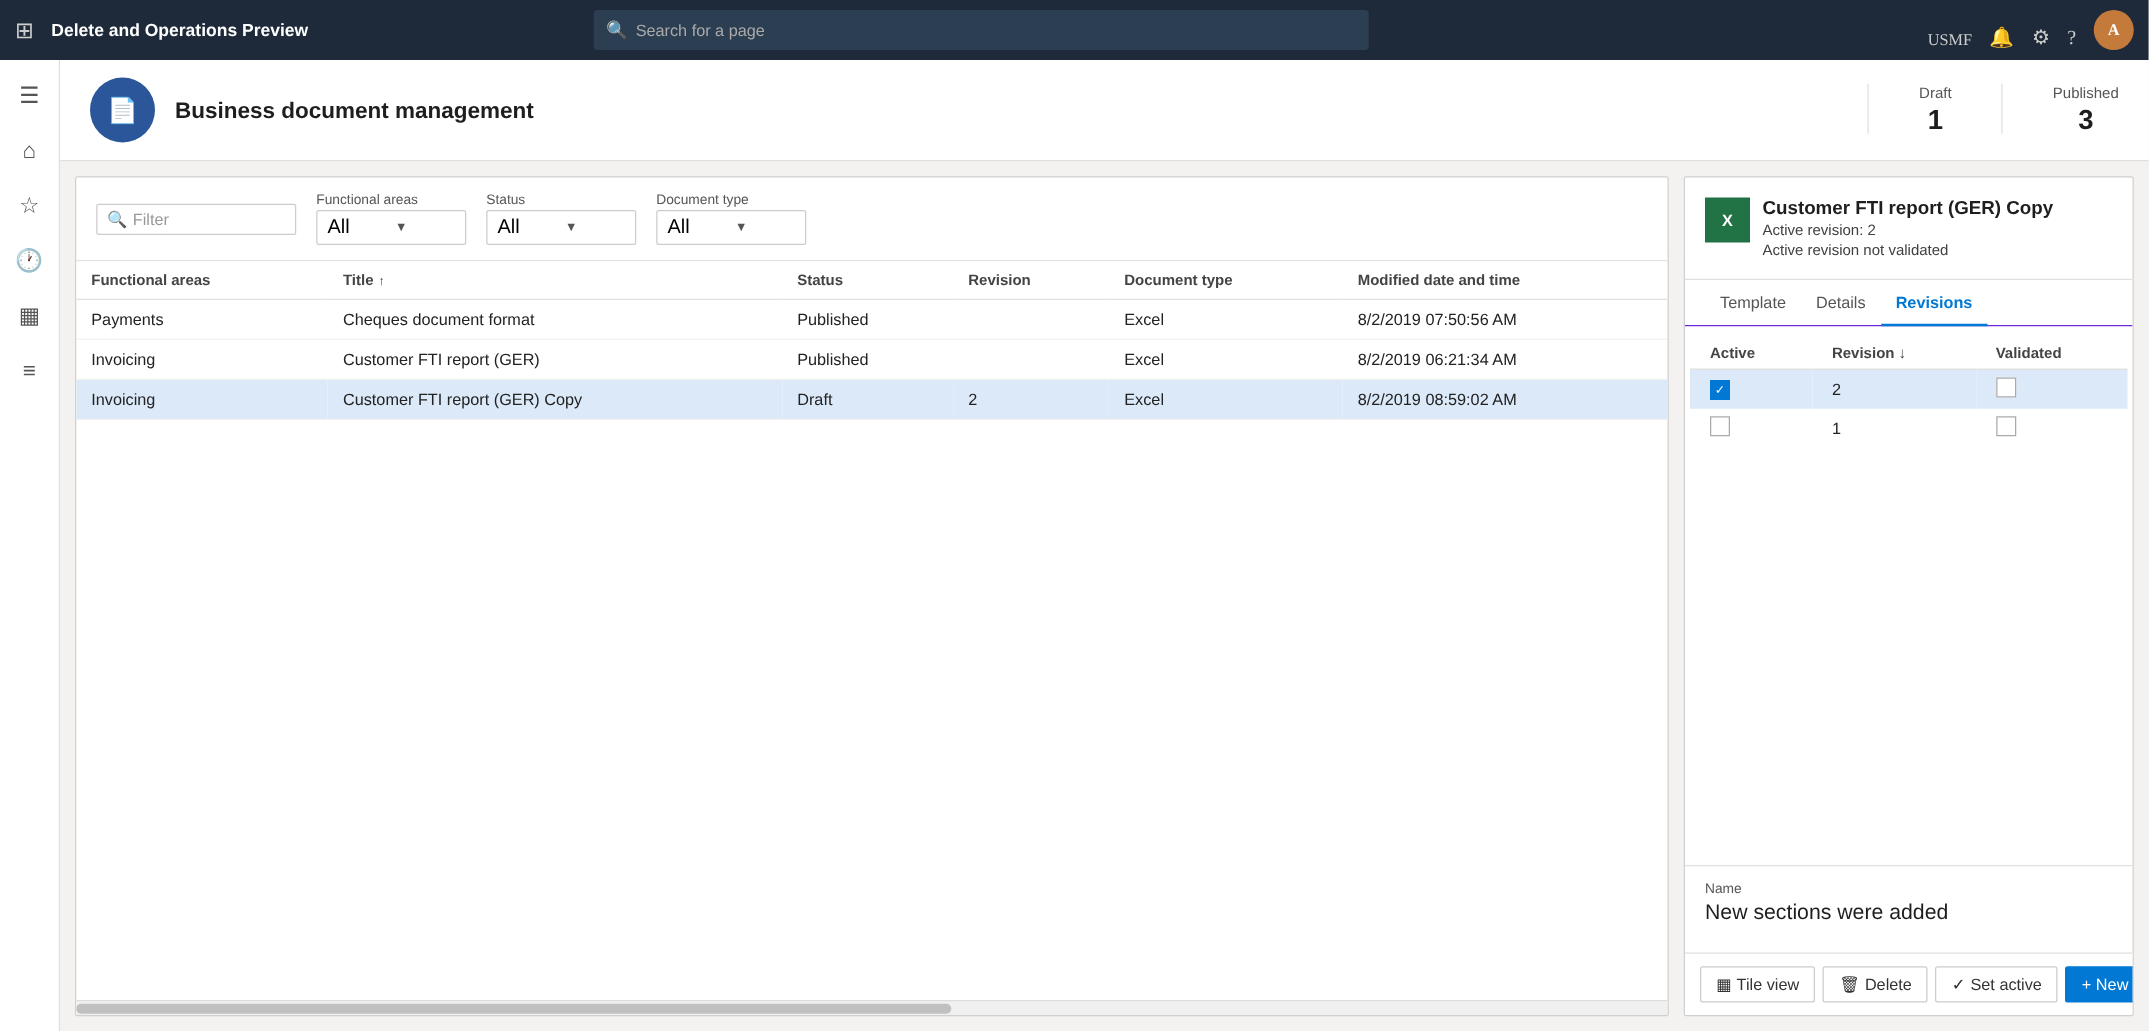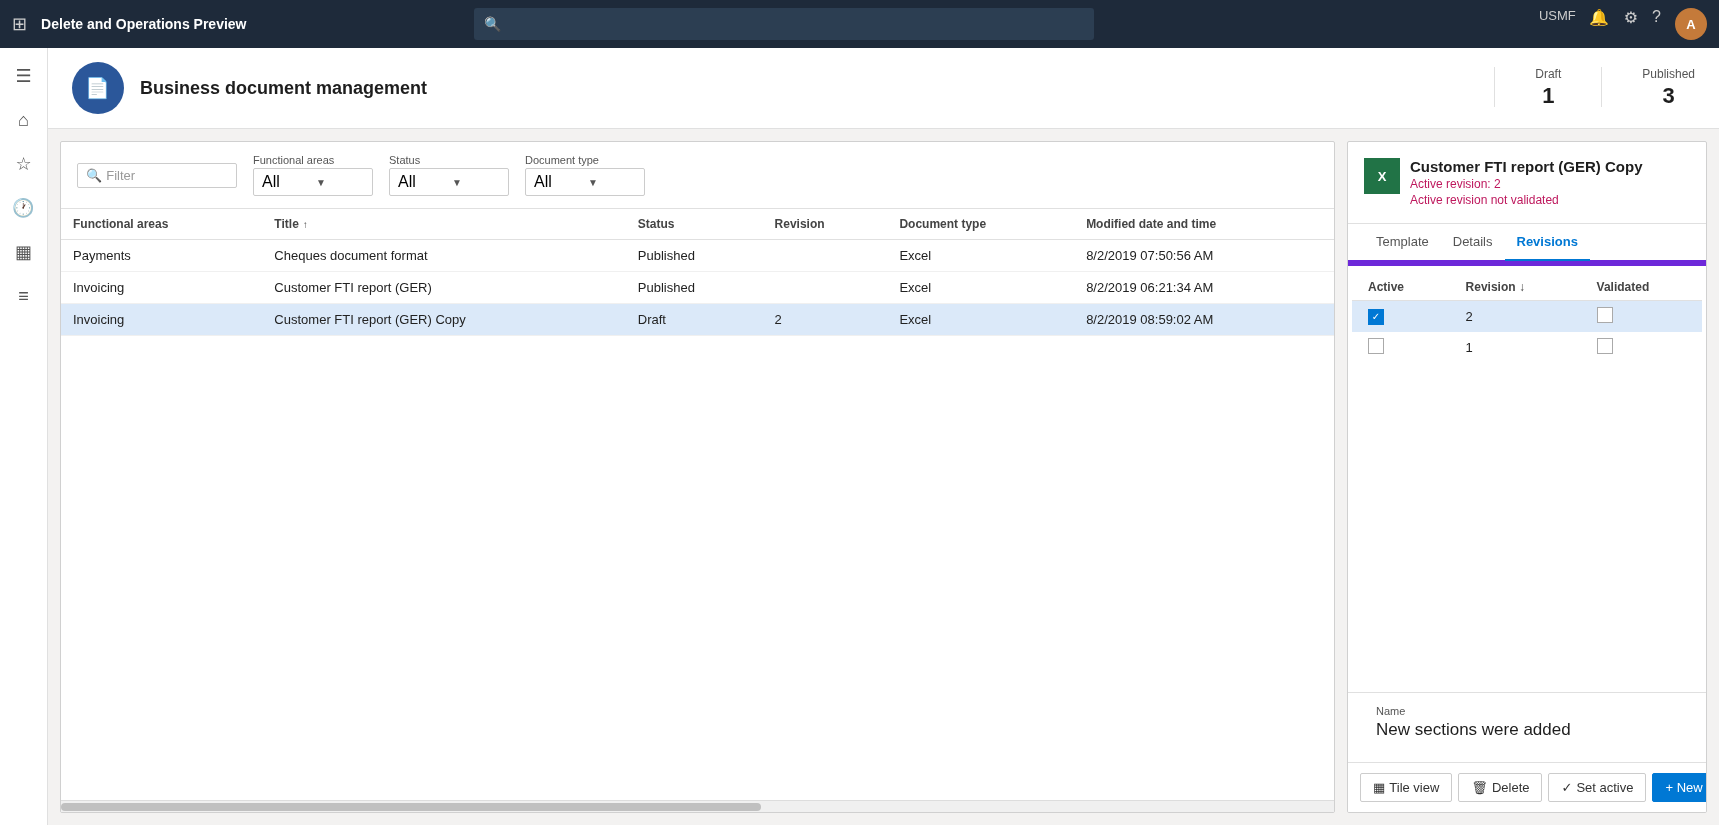--- a/index.html
+++ b/index.html
@@ -31,21 +31,21 @@
     }
     .top-nav .search-bar input {
       background: transparent;
       border: none;
       outline: none;
       color: #ccc;
       font-size: 13px;
       width: 100%;
     }
     .top-nav .search-bar input::placeholder { color: #aaa; }
-    .top-nav-right { display: flex; align-items: flex-start; gap: 14px; margin-left: auto; color: #ccc; }
+    .top-nav-right { display: flex; align-items: flex-end; gap: 14px; margin-left: auto; color: #ccc; font-family: Liberation Serif, serif; }
     .top-nav-right .username { font-size: 13px; }
     .top-nav-right .icon-btn { font-size: 16px; cursor: pointer; color: #ccc; }
     .avatar { width: 32px; height: 32px; border-radius: 50%; background: #c47a3a; display: flex; align-items: center; justify-content: center; color: white; font-size: 13px; font-weight: bold; overflow: hidden; }
 
     
     .left-sidebar {
       width: 48px;
       background: #fff;
       border-right: 1px solid #e0e0e0;
       display: flex;
@@ -238,26 +238,26 @@
       background: #217346;
       display: flex;
       align-items: center;
       justify-content: center;
       color: white;
       font-weight: bold;
       font-size: 13px;
       flex-shrink: 0;
     }
     .right-panel-title { font-size: 15px; font-weight: 600; color: #1e1e1e; }
-    .right-panel-subtitle { font-size: 12px; color: #be185d; margin-top: 2px; }
+    .right-panel-subtitle { font-size: 12px; color: #404040; margin-top: 2px; }
 
     
     .tabs {
       display: flex;
-      border-bottom: 6px solid #6d28d9;
+      border-bottom: 1px solid #6d28d9;
       padding: 0 16px;
       flex-shrink: 0;
       align-items: center;
     }
     .tab {
       padding: 10px 12px;
       font-size: 13px;
       color: #555;
       cursor: pointer;
       border-bottom: 2px solid transparent;
@@ -297,21 +297,21 @@
       cursor: pointer;
     }
     .rev-checkbox.checked { background: #0078d4; border-color: #0078d4; color: #fff; font-size: 10px; }
 
     
     .details-section {
       padding: 12px 16px;
       border-top: 1px solid #e0e0e0;
       flex-shrink: 0;
     }
-    .detail-field { margin-bottom: 10px; margin-left: 12px; }
+    .detail-field { margin-bottom: 10px; }
     .detail-field-label { font-size: 11px; color: #555; margin-bottom: 3px; }
     .detail-field-value { font-size: 17px; color: #1e1e1e; }
 
     
     .right-panel-actions {
       display: flex;
       align-items: center;
       padding: 10px 12px;
       border-top: 1px solid #e0e0e0;
       gap: 6px;
@@ -341,20 +341,21 @@
   </style>
 </head>
 <body>
 
 <div class="top-nav">
   <span class="grid-icon">⊞</span>
   <span class="app-title">Delete and Operations Preview</span>
 
   <div class="search-bar">
     <span style="color:#aaa; font-size:14px;">🔍</span>
+    <input type="text" placeholder="Search for a page" style="">
   </div>
 
   <div class="top-nav-right">
     <span class="username">USMF</span>
     <span class="icon-btn">🔔</span>
     <span class="icon-btn">⚙</span>
     <span class="icon-btn">?</span>
     <div class="avatar">
       <span>A</span>
     </div>

